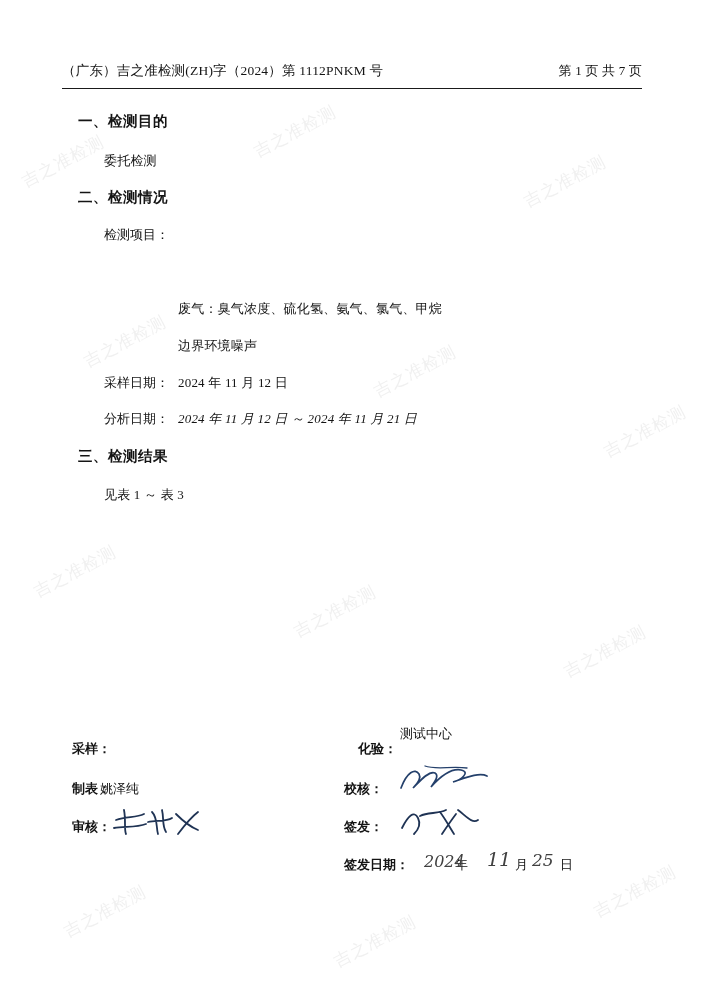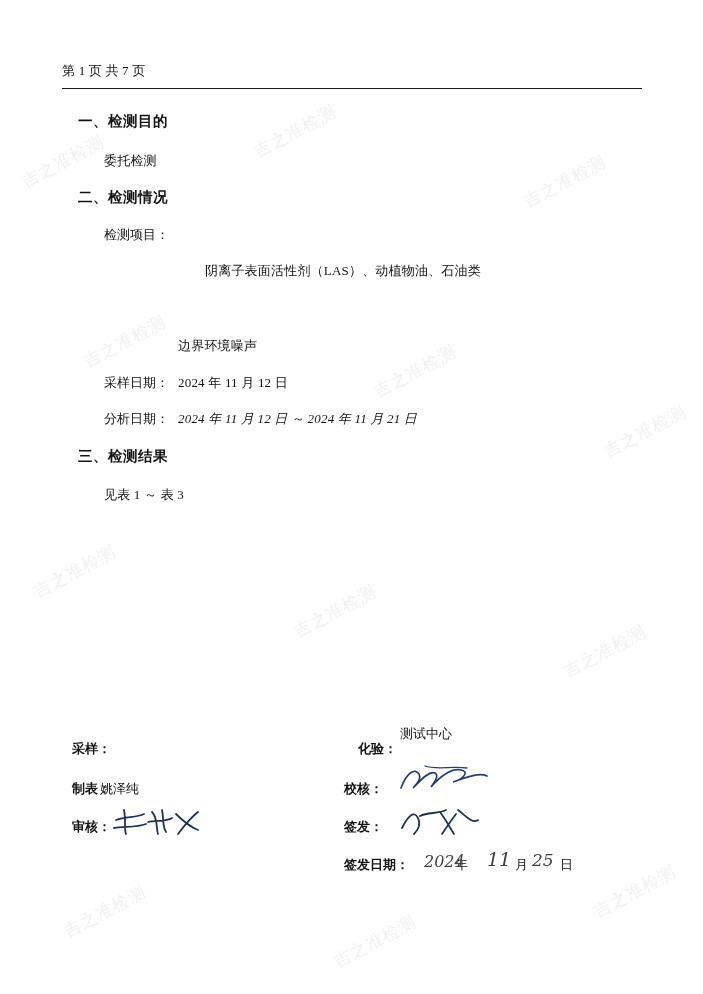--- a/index.html
+++ b/index.html
@@ -167,31 +167,32 @@
   <div class="wm" style="left:370px; top:360px;">吉之准检测</div>
   <div class="wm" style="left:600px; top:420px;">吉之准检测</div>
   <div class="wm" style="left:30px; top:560px;">吉之准检测</div>
   <div class="wm" style="left:290px; top:600px;">吉之准检测</div>
   <div class="wm" style="left:560px; top:640px;">吉之准检测</div>
   <div class="wm" style="left:60px; top:900px;">吉之准检测</div>
   <div class="wm" style="left:330px; top:930px;">吉之准检测</div>
   <div class="wm" style="left:590px; top:880px;">吉之准检测</div>
 
   <div class="header">
+    <span class="header-left">（广东）吉之准检测(ZH)字（2024）第 1112PNKM 号</span>
     <span class="header-right">第 1 页 共 7 页</span>
   </div>
   <div class="header-rule"></div>
 
   <div class="section-title" id="sec1">一、检测目的</div>
   <div class="txt" id="sec1-body">委托检测</div>
 
   <div class="section-title" id="sec2">二、检测情况</div>
 
   <div class="label" id="items-label">检测项目：</div>
-  <div class="txt" id="item-line-2">阴离子表面活性剂（LAS）、动植物油、石油类</div>
+  <div class="txt" id="item-line-3">废气：臭气浓度、硫化氢、氨气、氯气、甲烷</div>
   <div class="txt" id="item-line-4">边界环境噪声</div>
 
   <div class="label" id="sample-date-label">采样日期：</div>
   <div class="txt" id="sample-date-value">2024 年 11 月 12 日</div>
 
   <div class="label" id="analysis-date-label">分析日期：</div>
   <div class="txt" id="analysis-date-value">2024 年 11 月 12 日 ～ 2024 年 11 月 21 日</div>
 
   <div class="section-title" id="sec3">三、检测结果</div>
   <div class="txt" id="sec3-body">见表 1 ～ 表 3</div>

